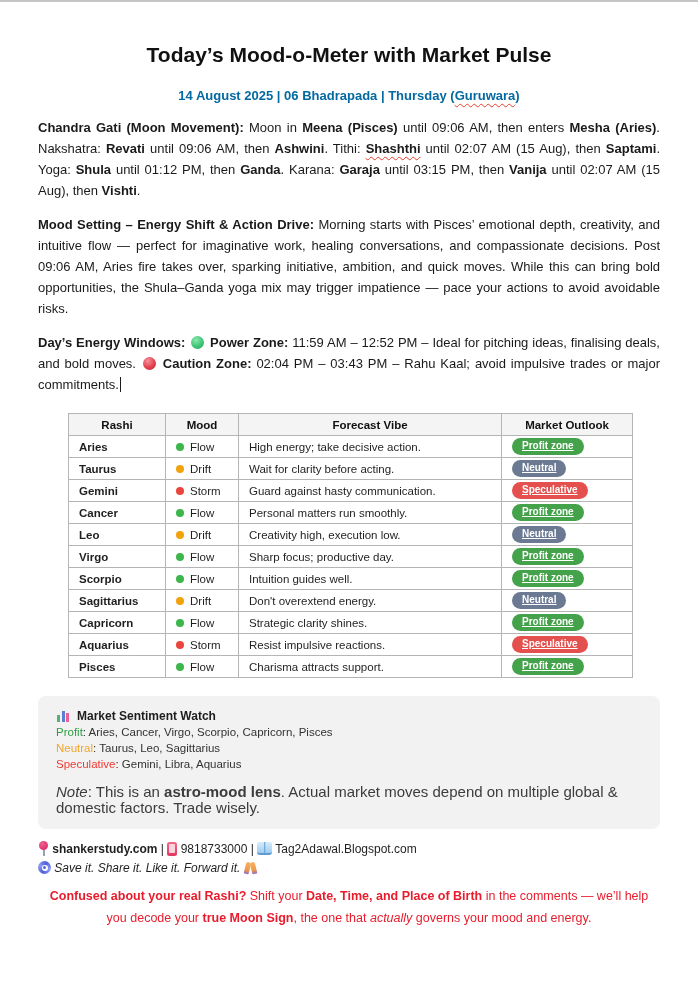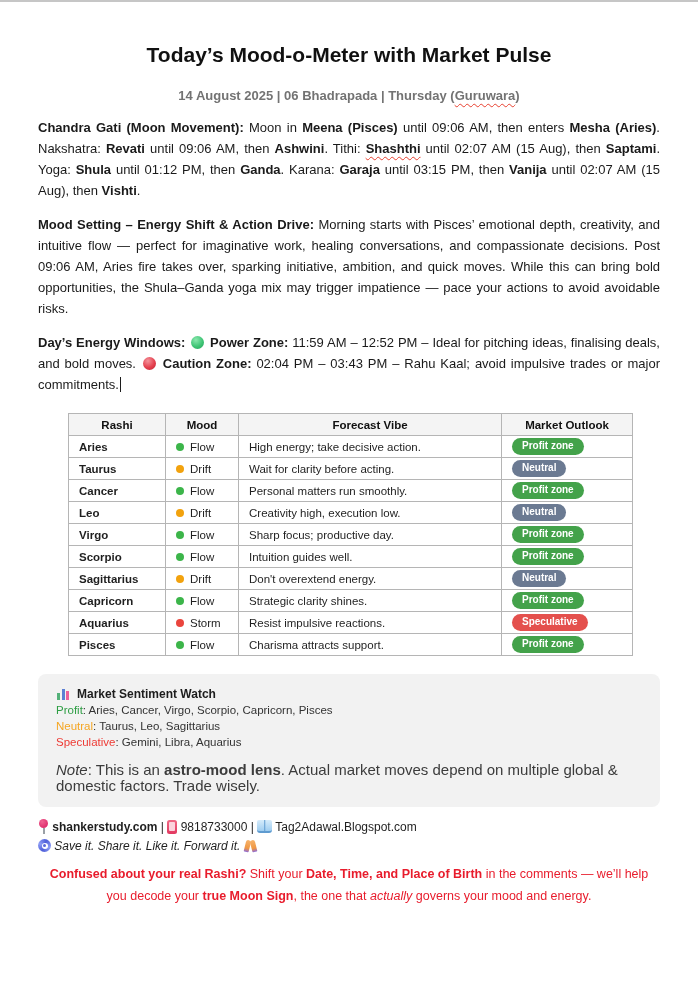--- a/index.html
+++ b/index.html
@@ -2,21 +2,21 @@
 <html><head>
 <meta charset="utf-8">
 <style>
   html,body{margin:0;padding:0;background:#fff;}
   .page{
     position:relative;width:698px;height:999px;box-sizing:border-box;
     background:#fff;border-top:2px solid #c6c6c6;padding:0 38px;overflow:hidden;
     font-family:"Liberation Sans",sans-serif;color:#1a1a1a;
   }
   h1.title{margin:40px 0 0;text-align:center;font-size:21px;line-height:26px;font-weight:700;color:#111;}
-  .date{margin:20px 0 0;text-align:center;font-size:13px;line-height:16px;font-weight:700;color:#737373;}
+  .date{margin:20px 0 0;text-align:center;font-size:13px;line-height:16px;font-weight:700;color:#0369a1;}
   p.body{margin:13px 0 0;font-size:13px;line-height:21px;text-align:justify;color:#1a1a1a;}
   .b{font-weight:700;}
   .i{font-style:italic;}
   .sq{text-decoration:underline wavy #e8402f 1px;text-underline-offset:2.5px;text-decoration-skip-ink:none;}
   .caret{display:inline-block;width:1.5px;height:15px;background:#1c1c1c;vertical-align:-3px;margin-left:1px;}
 
   
   .icon{display:inline-block;vertical-align:-2px;}
   .icon-green-sphere,.icon-red-sphere{width:13px;height:13px;border-radius:50%;margin:0 2px;vertical-align:-2px;}
   .icon-green-sphere{background:radial-gradient(circle at 38% 30%, #8be8ae, #3fc475 55%, #21a058);}
@@ -45,21 +45,21 @@
       linear-gradient(#ec5f9b,#ec5f9b) right 1px bottom 0/3px 9px;
     background-repeat:no-repeat;vertical-align:-2px;}
 
   
   .tblwrap{margin:18px 0 0 30px;}
   table.forecast{border-collapse:collapse;table-layout:fixed;width:564px;font-size:11.5px;color:#1f1f1f;}
   table.forecast th,table.forecast td{border:1px solid #b5b5b5;padding:0 10px;height:21px;vertical-align:middle;overflow:hidden;white-space:nowrap;}
   table.forecast th{background:#f4f4f4;font-weight:700;text-align:center;color:#111;}
   td.c-rashi{font-weight:700;}
   .dot{display:inline-block;width:8px;height:8px;border-radius:50%;margin-right:6px;}
-  .pill{display:inline-block;color:#fff;font-weight:700;font-size:10px;line-height:1;padding:3px 10px 4px;border-radius:9px;}
+  .pill{display:inline-block;color:#fff;font-weight:700;font-size:10px;line-height:1;padding:3px 10px 4px;border-radius:9px;text-decoration:underline;}
 
   
   .sentiment{background:#f2f2f2;border-radius:8px;margin-top:18px;padding:12px 18px 13px;font-size:11.5px;color:#333;}
   .sentiment p{margin:0;line-height:16px;}
   .s-head{font-weight:700;font-size:12px;color:#1d1d1d;}
   .s-head .icon{margin-right:7px;}
   .planetary{margin-top:11px !important;}
   .bias-head{margin-top:12px !important;font-weight:700;color:#2b2b2b;}
   .note{margin-top:12px !important;font-size:15px;color:#3c3c3c;}
 
@@ -107,20 +107,26 @@
       <td class="c-outlook"><span class="pill" style="background: rgb(67, 162, 74);">Profit zone</span></td>
     </tr>
 
     <tr>
       <td class="c-rashi">Taurus</td>
       <td class="c-mood"><span class="dot" style="background: rgb(242, 162, 13);"></span><span class="mood-label">Drift</span></td>
       <td class="c-vibe">Wait for clarity before acting.</td>
       <td class="c-outlook"><span class="pill" style="background: rgb(107, 122, 146);">Neutral</span></td>
     </tr>
 
+    <tr>
+      <td class="c-rashi">Gemini</td>
+      <td class="c-mood"><span class="dot" style="background: rgb(234, 69, 61);"></span><span class="mood-label">Storm</span></td>
+      <td class="c-vibe">Guard against hasty communication.</td>
+      <td class="c-outlook"><span class="pill" style="background: rgb(228, 80, 77);">Speculative</span></td>
+    </tr>
 
     <tr>
       <td class="c-rashi">Cancer</td>
       <td class="c-mood"><span class="dot" style="background: rgb(60, 181, 74);"></span><span class="mood-label">Flow</span></td>
       <td class="c-vibe">Personal matters run smoothly.</td>
       <td class="c-outlook"><span class="pill" style="background: rgb(67, 162, 74);">Profit zone</span></td>
     </tr>
 
     <tr>
       <td class="c-rashi">Leo</td>

